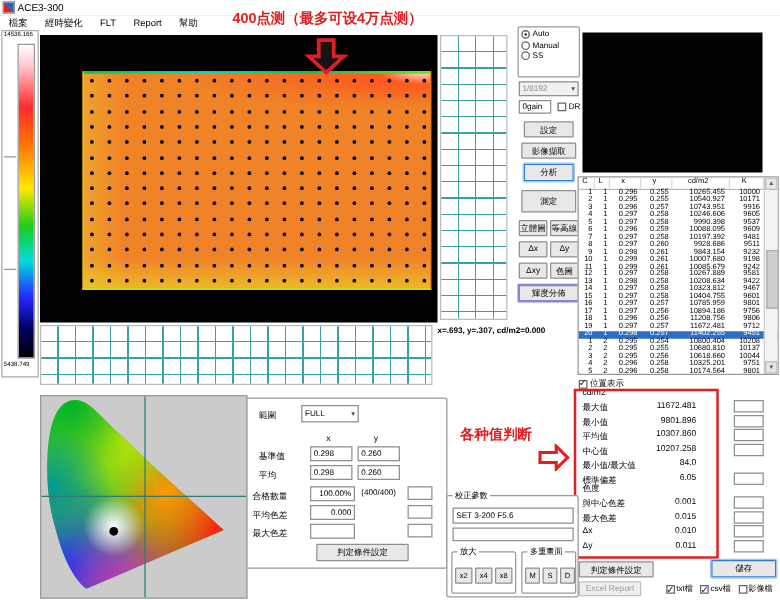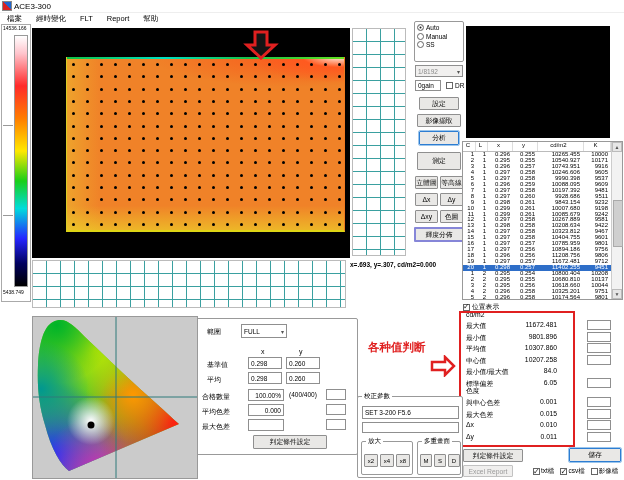--- a/index.html
+++ b/index.html
@@ -405,20 +405,21 @@
           <span class="dot" style="left: 257px; top: 166px;"></span>
           <span class="dot" style="left: 271px; top: 166px;"></span>
         </div>
     </div>
   </div>
 
   <div class="abs grid" style="left:352px;top:28px;width:54px;height:228px;"></div>
   <div class="abs grid" style="left:32px;top:260px;width:314px;height:48px;"></div>
   <div class="abs statusline" style="left:348px;top:261px;">x=.693, y=.307, cd/m2=0.000</div>
 
+  <div class="abs anno" style="left:186px;top:7px;">400点测（最多可设4万点测）</div>
   <svg class="abs" style="left:243px;top:30px;" width="36" height="30" viewBox="0 0 36 30">
     <path d="M12 2 h12 v13 h8 L18 28 L4 15 h8 Z" fill="rgba(255,255,255,0.08)" stroke="#e02020" stroke-width="3" stroke-linejoin="miter"></path>
   </svg>
 
   <div class="abs preview"></div>
 
   <div class="abs groupbox" style="left:414px;top:21px;width:50px;height:41px;">
     <div id="radios" style="padding:2px 2px;display:flex;flex-direction:column;gap:1.5px;">
         <div class="row">
           <span class="radio sel"></span>

